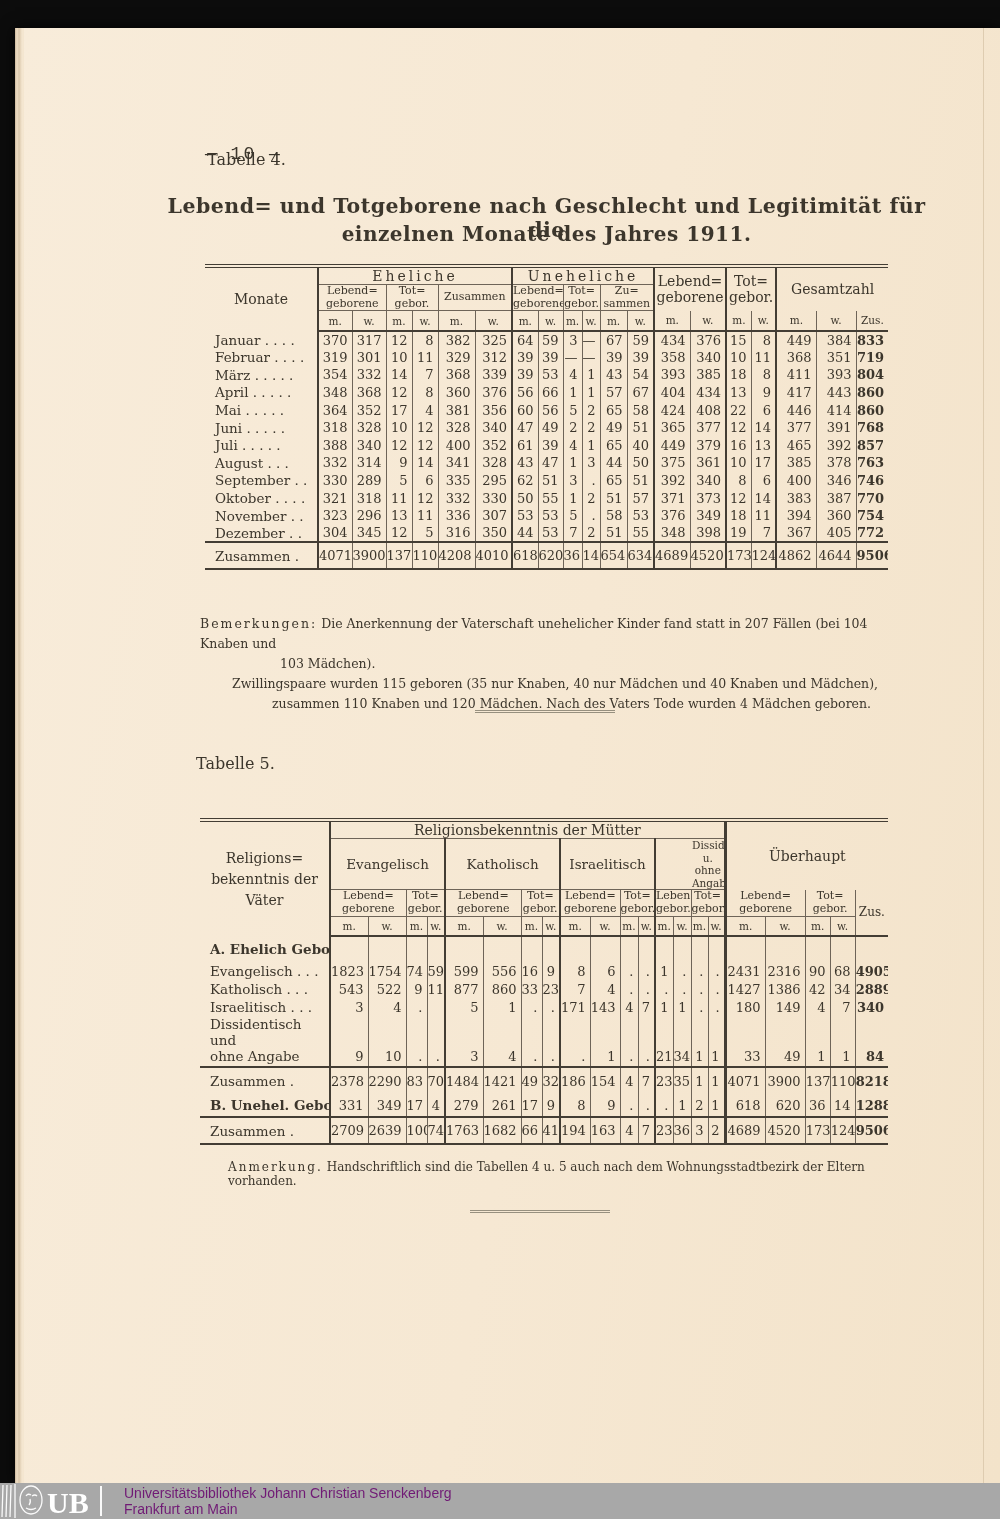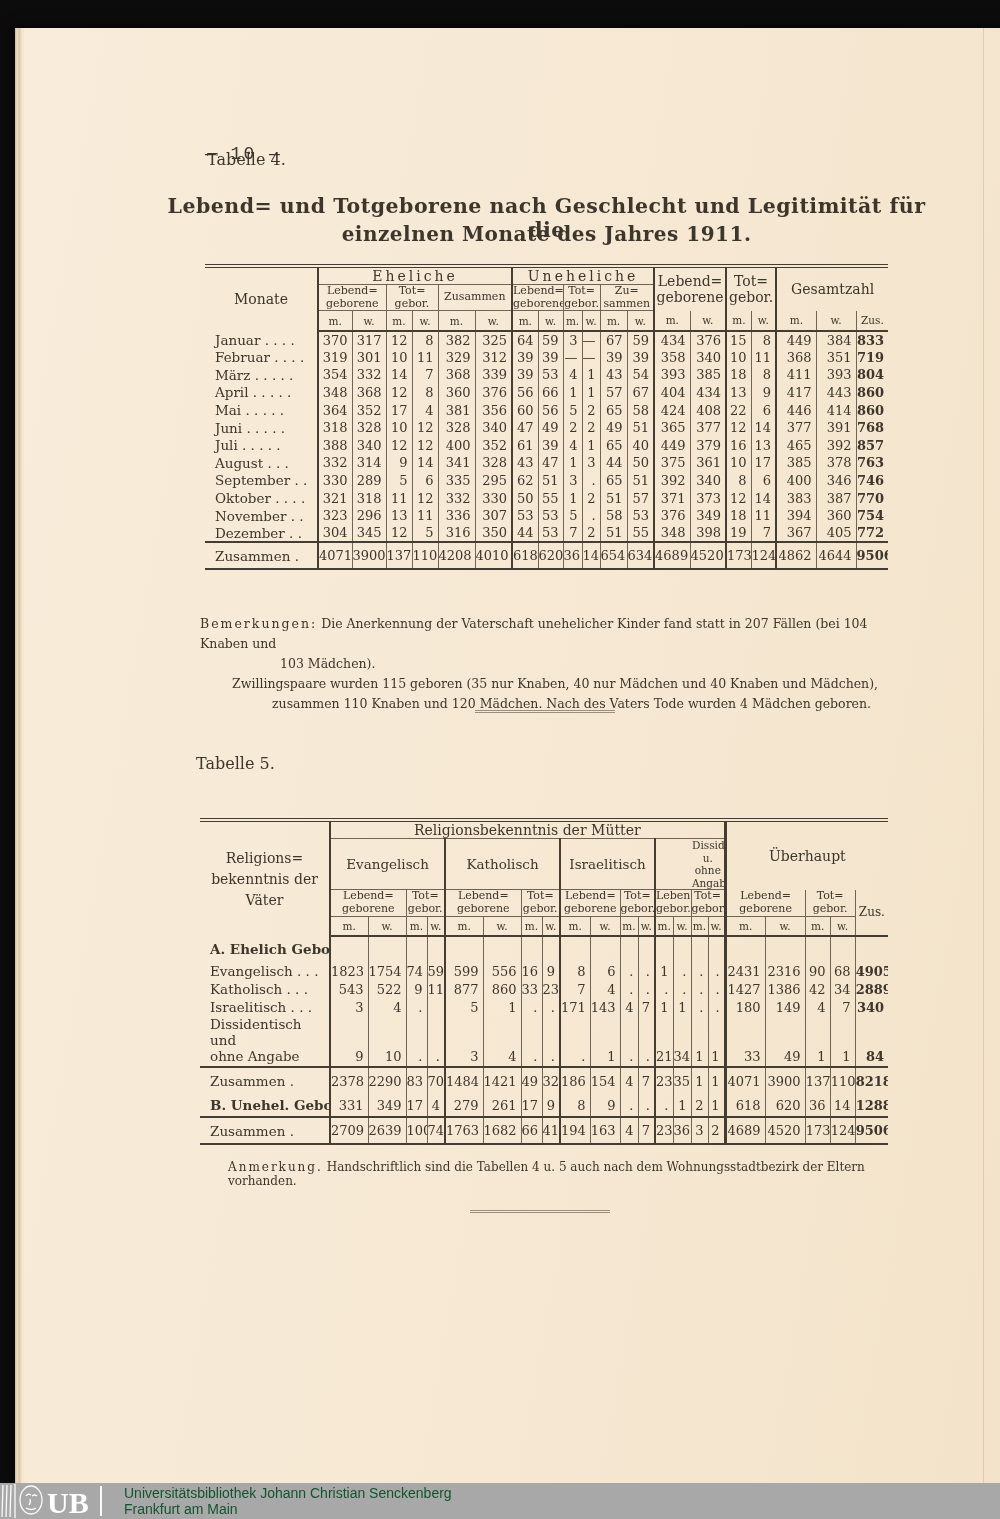--- a/index.html
+++ b/index.html
@@ -70,21 +70,21 @@
   .note .i1{margin-left:80px;}
   .note .i2{margin-left:32px;}
   .note .i3{margin-left:72px;}
   .anm{position:absolute;left:213px;top:1132px;width:660px;font-size:12px;}
   .anm .lab{letter-spacing:2px;}
   .divider{position:absolute;height:3px;width:140px;
            border-top:1px solid #97907f;border-bottom:1px solid #97907f;}
 
   .footer{position:absolute;left:0;top:1483px;width:1000px;height:36px;
           background:#a8a8a8;display:flex;align-items:center;
-          font-family:"Liberation Sans",sans-serif;color:#14532d;}
+          font-family:"Liberation Sans",sans-serif;color:#701a75;}
   .logo{width:118px;height:36px;position:relative;flex:0 0 auto;}
   .ftext{font-size:14px;line-height:1.15;padding-left:6px;}
 </style>
 </head>
 <body>
 
 <div class="paper">
   <div class="crease" style="left:968px"></div>
 
   <div class="pagenum">—  10  —</div>

